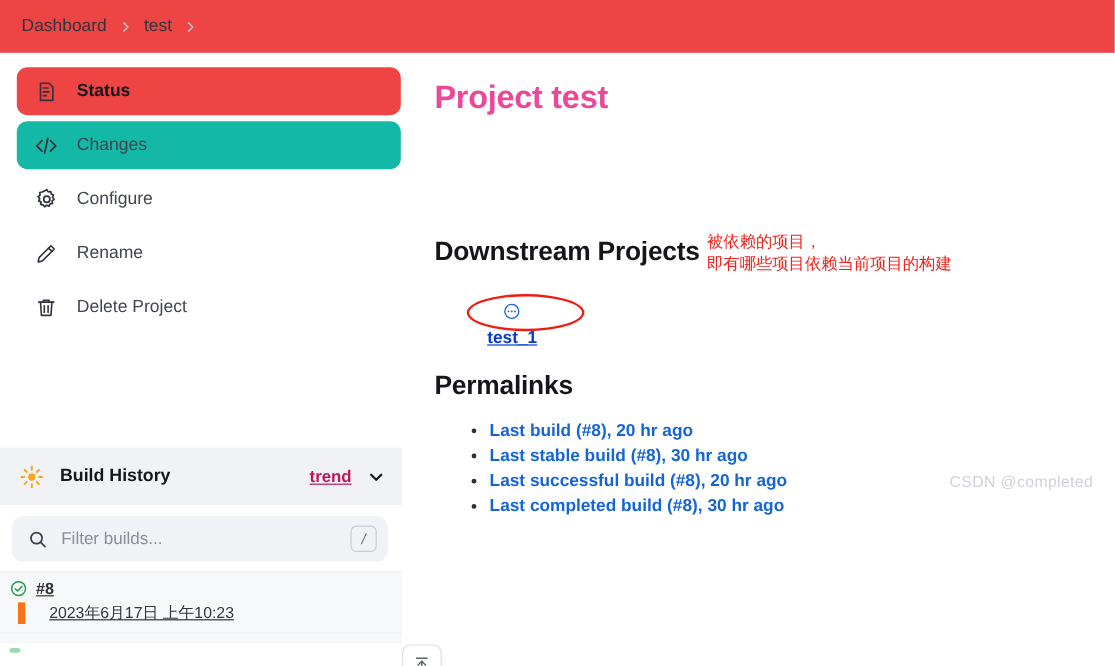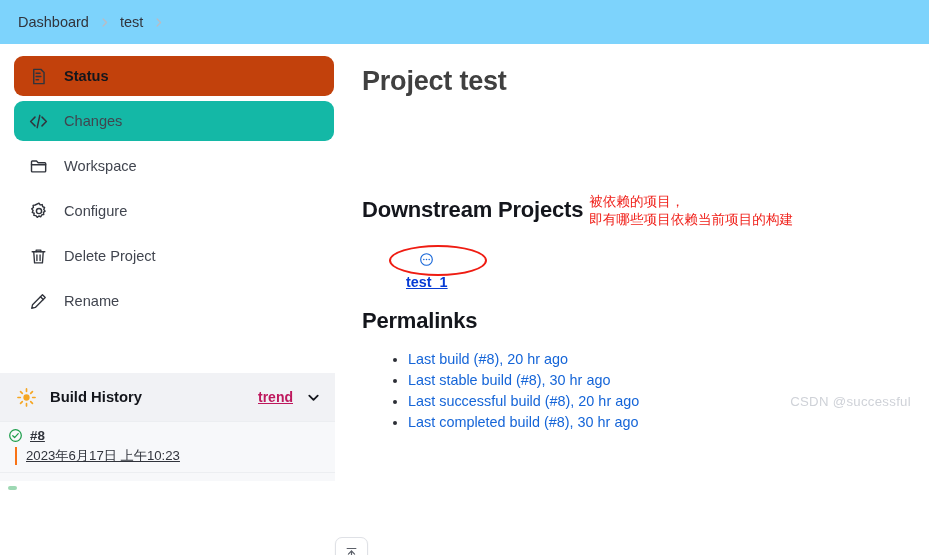--- a/index.html
+++ b/index.html
@@ -13,21 +13,21 @@
   body {
     font-family: "Liberation Sans", sans-serif;
     background: #ffffff;
     color: #1f2430;
     position: relative;
   }
 
   
   #breadcrumb-bar {
     height: 44px;
-    background: #7dd3fc;
+    background: #ef4444;
     display: flex;
     align-items: center;
     padding: 0 18px;
     gap: 10px;
     font-size: 14.5px;
   }
   .crumb-link {
     color: #31343c;
     text-decoration: none;
     white-space: nowrap;
@@ -73,21 +73,21 @@
     width: 21px;
     height: 21px;
     flex: 0 0 21px;
     display: flex;
     align-items: center;
     justify-content: center;
     color: #31343c;
   }
   .side-item .s-icon svg { display: block; }
   .side-item.active {
-    background: #c2410c;
+    background: #ef4444;
     font-weight: bold;
     color: #14161c;
   }
   .side-item.hover-bg { background: #14b8a6; }
 
   
   #build-history {
     position: absolute;
     left: 0;
     top: 329px;
@@ -160,22 +160,22 @@
   }
   .br-top { display: flex; align-items: center; gap: 7px; }
   .br-num {
     color: #31343c;
     font-size: 13.4px;
     font-weight: bold;
     text-decoration: underline;
   }
   .br-date {
     margin-left: 7px;
-    padding-left: 9px;
-    border-left: 2px solid #f97316;
+    padding-left: 20px;
+    border-left: 6px solid #f97316;
     font-size: 13.2px;
     color: #31343c;
     text-decoration: underline;
     margin-top: 4px;
     display: inline-block;
   }
   .build-row-partial {
     height: 9px;
     background: #f7f8fa;
     border-top: 1px solid #eceef1;
@@ -207,21 +207,21 @@
   
   #main {
     flex: 1;
     padding: 22px 24px 0 14px;
     position: relative;
   }
   #project-title {
     font-size: 27px;
     font-weight: bold;
     letter-spacing: -0.2px;
-    color: #404040;
+    color: #ec4899;
   }
   #downstream-block {
     margin-top: 93px;
     display: flex;
     align-items: center;
     gap: 6px;
   }
   .section-head {
     font-size: 22px;
     font-weight: bold;
@@ -276,21 +276,21 @@
     margin-left: 46px;
     list-style: disc;
   }
   #permalinks-list li {
     margin-bottom: 5px;
     font-size: 14.4px;
   }
   #permalinks-list li::marker { color: #2c2f36; }
   #permalinks-list a {
     color: #1565d8;
-    font-weight: normal;
+    font-weight: bold;
     text-decoration: none;
     font-size: 14.4px;
   }
 
   #watermark {
     position: absolute;
     right: 18px;
     bottom: 26px;
     color: #cfd2d8;
     font-size: 13.2px;
@@ -335,62 +335,53 @@
       <span class="s-icon">
         <svg width="21" height="21" viewBox="0 0 24 24" fill="none" stroke="currentColor" stroke-width="1.7" stroke-linecap="round" stroke-linejoin="round">
           <polyline points="8,7 3,12 8,17"></polyline>
             <polyline points="16,7 21,12 16,17"></polyline>
             <line x1="13.5" y1="5" x2="10.5" y2="19"></line>
         </svg>
       </span>
       <span>Changes</span>
     </a>
 
-    <a class="side-item">
-      <span class="s-icon">
-        <svg width="20" height="20" viewBox="0 0 24 24" fill="none" stroke="currentColor" stroke-width="1.7" stroke-linecap="round" stroke-linejoin="round">
-          <path d="M3 7a1 1 0 0 1 1-1h5l2 2h8a1 1 0 0 1 1 1v9a1 1 0 0 1-1 1H4a1 1 0 0 1-1-1z"></path>
-            <line x1="3" y1="10.5" x2="20" y2="10.5"></line>
-        </svg>
-      </span>
-      <span>Workspace</span>
-    </a>
 
 
     <a class="side-item">
       <span class="s-icon">
         <svg width="20" height="20" viewBox="0 0 24 24" fill="none" stroke="currentColor" stroke-width="1.7" stroke-linecap="round" stroke-linejoin="round">
           <circle cx="12" cy="12" r="3.1"></circle>
           <path d="M12 2.6l1.4 2.1 2.5-.4.5 2.5 2.3 1-1 2.3 1.6 2-2 1.6.4 2.5-2.5.5-1 2.3-2.3-1-2 1.6-1.6-2-2.5-.4.4-2.5-2.3-1 1-2.3-1.6-2 2-1.6-.4-2.5 2.5-.5z"></path>
         </svg>
       </span>
       <span>Configure</span>
+    </a>
+
+    <a class="side-item">
+      <span class="s-icon">
+        <svg width="19" height="19" viewBox="0 0 24 24" fill="none" stroke="currentColor" stroke-width="1.7" stroke-linecap="round" stroke-linejoin="round">
+          <path d="M17 3.5l3.5 3.5L8 19.5 3.5 20.5 4.5 16z"></path>
+            <line x1="14.5" y1="6" x2="18" y2="9.5"></line>
+        </svg>
+      </span>
+      <span>Rename</span>
     </a>
 
     <a class="side-item">
       <span class="s-icon">
         <svg width="19" height="19" viewBox="0 0 24 24" fill="none" stroke="currentColor" stroke-width="1.7" stroke-linecap="round" stroke-linejoin="round">
           <polyline points="4,6 20,6"></polyline>
             <path d="M9 6V4h6v2"></path>
             <path d="M6 6l1 14h10l1-14"></path>
             <line x1="10" y1="10" x2="10" y2="17"></line>
             <line x1="14" y1="10" x2="14" y2="17"></line>
         </svg>
       </span>
       <span>Delete Project</span>
-    </a>
-
-    <a class="side-item">
-      <span class="s-icon">
-        <svg width="19" height="19" viewBox="0 0 24 24" fill="none" stroke="currentColor" stroke-width="1.7" stroke-linecap="round" stroke-linejoin="round">
-          <path d="M17 3.5l3.5 3.5L8 19.5 3.5 20.5 4.5 16z"></path>
-            <line x1="14.5" y1="6" x2="18" y2="9.5"></line>
-        </svg>
-      </span>
-      <span>Rename</span>
     </a>
 
     <div id="build-history">
 
       <div id="bh-header">
         <span style="display:flex;align-items:center;color:#f5a623;">
           <svg width="21" height="21" viewBox="0 0 24 24" fill="none" stroke="currentColor" stroke-width="1.9" stroke-linecap="round">
             <circle cx="12" cy="12" r="3.6" fill="currentColor" stroke="none"></circle>
             <line x1="12" y1="2.2" x2="12" y2="5"></line>
               <line x1="12" y1="19" x2="12" y2="21.8"></line>
@@ -404,20 +395,32 @@
         </span>
         <span id="bh-title">Build History</span>
         <span id="bh-trend">trend</span>
         <span id="bh-chevron">
           <svg width="15" height="15" viewBox="0 0 16 16" fill="none" stroke="currentColor" stroke-width="1.9" stroke-linecap="round" stroke-linejoin="round">
               <polyline points="3.5,6 8,10.5 12.5,6"></polyline>
             </svg>
         </span>
       </div>
 
+      <div id="bh-filter-row">
+        <div id="bh-filter">
+          <span class="f-search">
+            <svg width="17" height="17" viewBox="0 0 24 24" fill="none" stroke="currentColor" stroke-width="2" stroke-linecap="round">
+                <circle cx="10.5" cy="10.5" r="6.5"></circle>
+                <line x1="15.4" y1="15.4" x2="20.5" y2="20.5"></line>
+              </svg>
+          </span>
+          <input id="filter-input" type="text" placeholder="Filter builds..." style="">
+          <span id="slash-badge">/</span>
+        </div>
+      </div>
 
       <div class="build-row">
         <div class="br-top">
           <span style="display:flex;align-items:center;color:#1f9e4d;">
             <svg width="15" height="15" viewBox="0 0 24 24" fill="none" stroke="currentColor" stroke-width="2" stroke-linecap="round" stroke-linejoin="round">
                 <circle cx="12" cy="12" r="9.3"></circle>
                 <polyline points="7.6,12.3 10.6,15.3 16.4,9"></polyline>
               </svg>
           </span>
           <span class="br-num">#8</span>
@@ -471,16 +474,16 @@
 
     <h2 class="section-head" id="permalinks-head">Permalinks</h2>
 
     <ul id="permalinks-list">
       <li><a>Last build (#8), 20 hr ago</a></li>
       <li><a>Last stable build (#8), 30 hr ago</a></li>
       <li><a>Last successful build (#8), 20 hr ago</a></li>
       <li><a>Last completed build (#8), 30 hr ago</a></li>
     </ul>
 
-    <div id="watermark">CSDN @successful</div>
+    <div id="watermark">CSDN @completed</div>
   </div>
 
 </div>
 
 </body></html>

